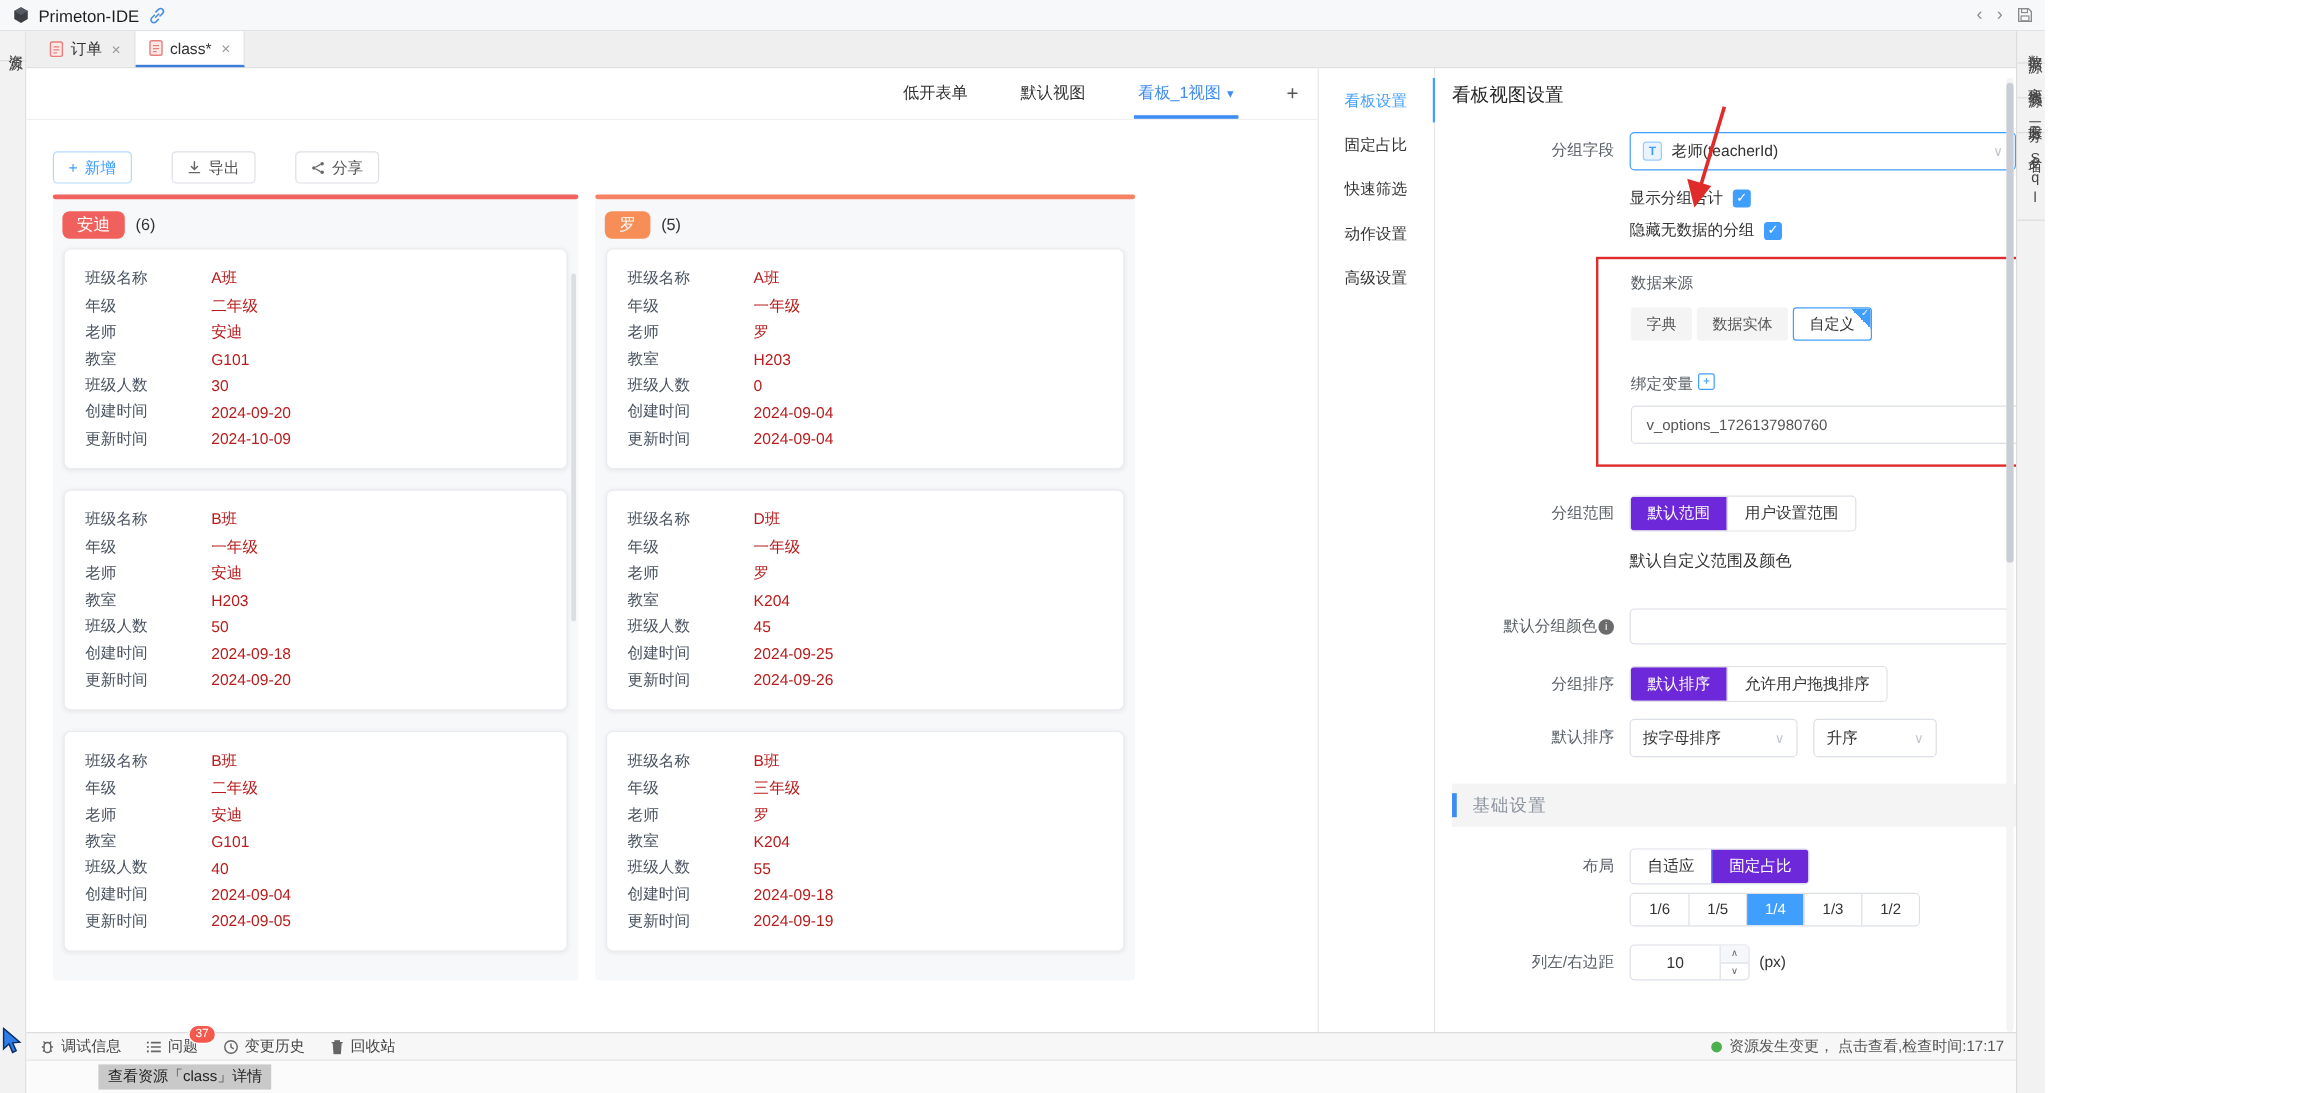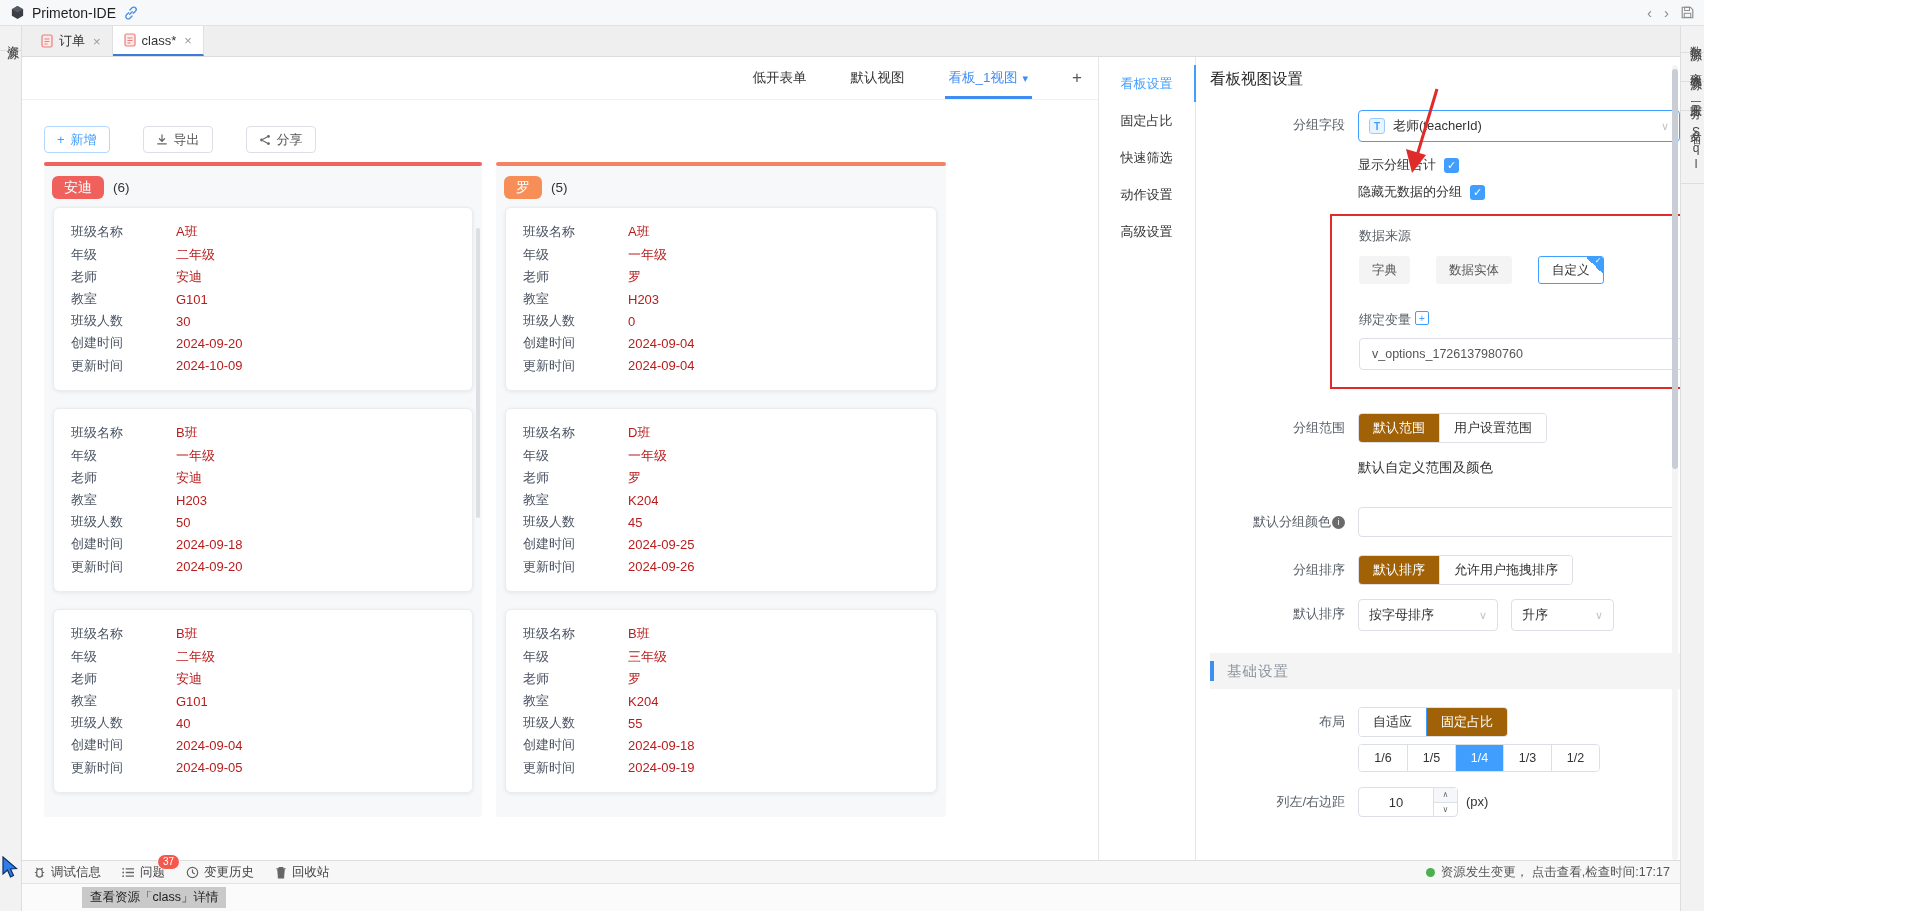--- a/index.html
+++ b/index.html
@@ -77,34 +77,34 @@
   .slabel{width:135px;flex:0 0 135px;text-align:right;color:#5a6068;margin-right:13px;line-height:30px;font-size:13px}
   .indent{padding-left:148px}
   .sel{height:32px;border:1px solid #dcdfe6;border-radius:4px;display:flex;align-items:center;padding:0 10px;background:#fff;color:#333}
   .sel .caret{margin-left:auto;color:#c0c4cc;font-size:11px}
   .group-field-select{width:530px;border-color:#409eff}
   .ficon{width:16px;height:16px;border:1px solid #9cc9ff;background:#eaf4ff;border-radius:3px;color:#409eff;font-size:10px;font-weight:bold;display:inline-flex;align-items:center;justify-content:center;margin-right:8px}
   .chk-row{margin-top:13px;display:flex;align-items:center;gap:8px;color:#333}
   .checkbox{width:15px;height:15px;background:#409eff;border-radius:3px;color:#fff;font-size:11px;display:inline-flex;align-items:center;justify-content:center;line-height:1}
   .red-box{margin:13px 0 0 120px;width:568px;border:2px solid #e02b2b;padding:11px 0 17px 27px}
   .dsrc-label{color:#5a6068}
-  .dsrc-btns{display:flex;gap:26px;margin-top:11px}
+  .dsrc-btns{display:flex;gap:4px;margin-top:11px}
   .chip{height:28px;padding:0 13px;display:inline-flex;align-items:center;background:#f4f4f5;color:#555;border-radius:3px;font-size:12.5px}
   .chip.selected{background:#fff;border:1px solid #409eff;color:#333;position:relative;overflow:hidden}
   .chip.selected .corner{position:absolute;top:0;right:0;width:17px;height:17px;background:linear-gradient(225deg,#409eff 50%,transparent 50%)}
   .chip.selected .corner-check{position:absolute;top:-1px;right:1px;color:#fff;font-size:8px}
   .bindvar-label{margin-top:27px;display:flex;gap:4px;color:#5a6068}
   .var-icon{width:14px;height:14px;border:1px solid #409eff;border-radius:2px;color:#409eff;font-size:10px;display:inline-flex;align-items:center;justify-content:center}
   .input-group{margin-top:9px;width:524px;height:32px;border:1px solid #dcdfe6;border-radius:4px;display:flex;background:#fff}
   .input-text{flex:1;display:flex;align-items:center;padding:0 12px;color:#555;font-size:12.5px}
   .input-suffix{width:26px;border-left:1px solid #dcdfe6;background:#fbfbfb;display:flex;align-items:center;justify-content:center;color:#555;font-size:12px}
   .seg{display:inline-flex;border:1px solid #dcdfe6;border-radius:4px;overflow:hidden;height:30px}
   .seg-opt{padding:0 14px;display:inline-flex;align-items:center;color:#333;background:#fff;font-size:13px}
   .seg-opt + .seg-opt{border-left:1px solid #dcdfe6}
-  .seg-opt.on{background:#a16207;color:#fff;border-color:#409eff}
+  .seg-opt.on{background:#6d28d9;color:#fff;border-color:#409eff}
   .hint-text{margin-top:16px;color:#333;font-size:13.5px}
   .info-icon{display:inline-flex;width:13px;height:13px;border-radius:50%;background:#6b6b6b;color:#fff;font-size:9px;align-items:center;justify-content:center;vertical-align:1px;margin-left:1px}
   .color-input{width:317px;height:30px;border:1px solid #dcdfe6;border-radius:4px;background:#fff}
   .sort-sel{width:140px;height:32px}
   .sort-sel2{width:103px;height:32px;margin-left:13px}
   .ratio-group{display:inline-flex;border:1px solid #dcdfe6;border-radius:4px;overflow:hidden;height:28px}
   .ratio-cell{width:48px;display:inline-flex;align-items:center;justify-content:center;color:#333;font-size:12.5px;background:#fff}
   .ratio-cell + .ratio-cell{border-left:1px solid #dcdfe6}
   .ratio-cell.on{background:#409eff;color:#fff}
   .stepper{width:100px;height:30px;border:1px solid #dcdfe6;border-radius:4px;display:flex;background:#fff}

